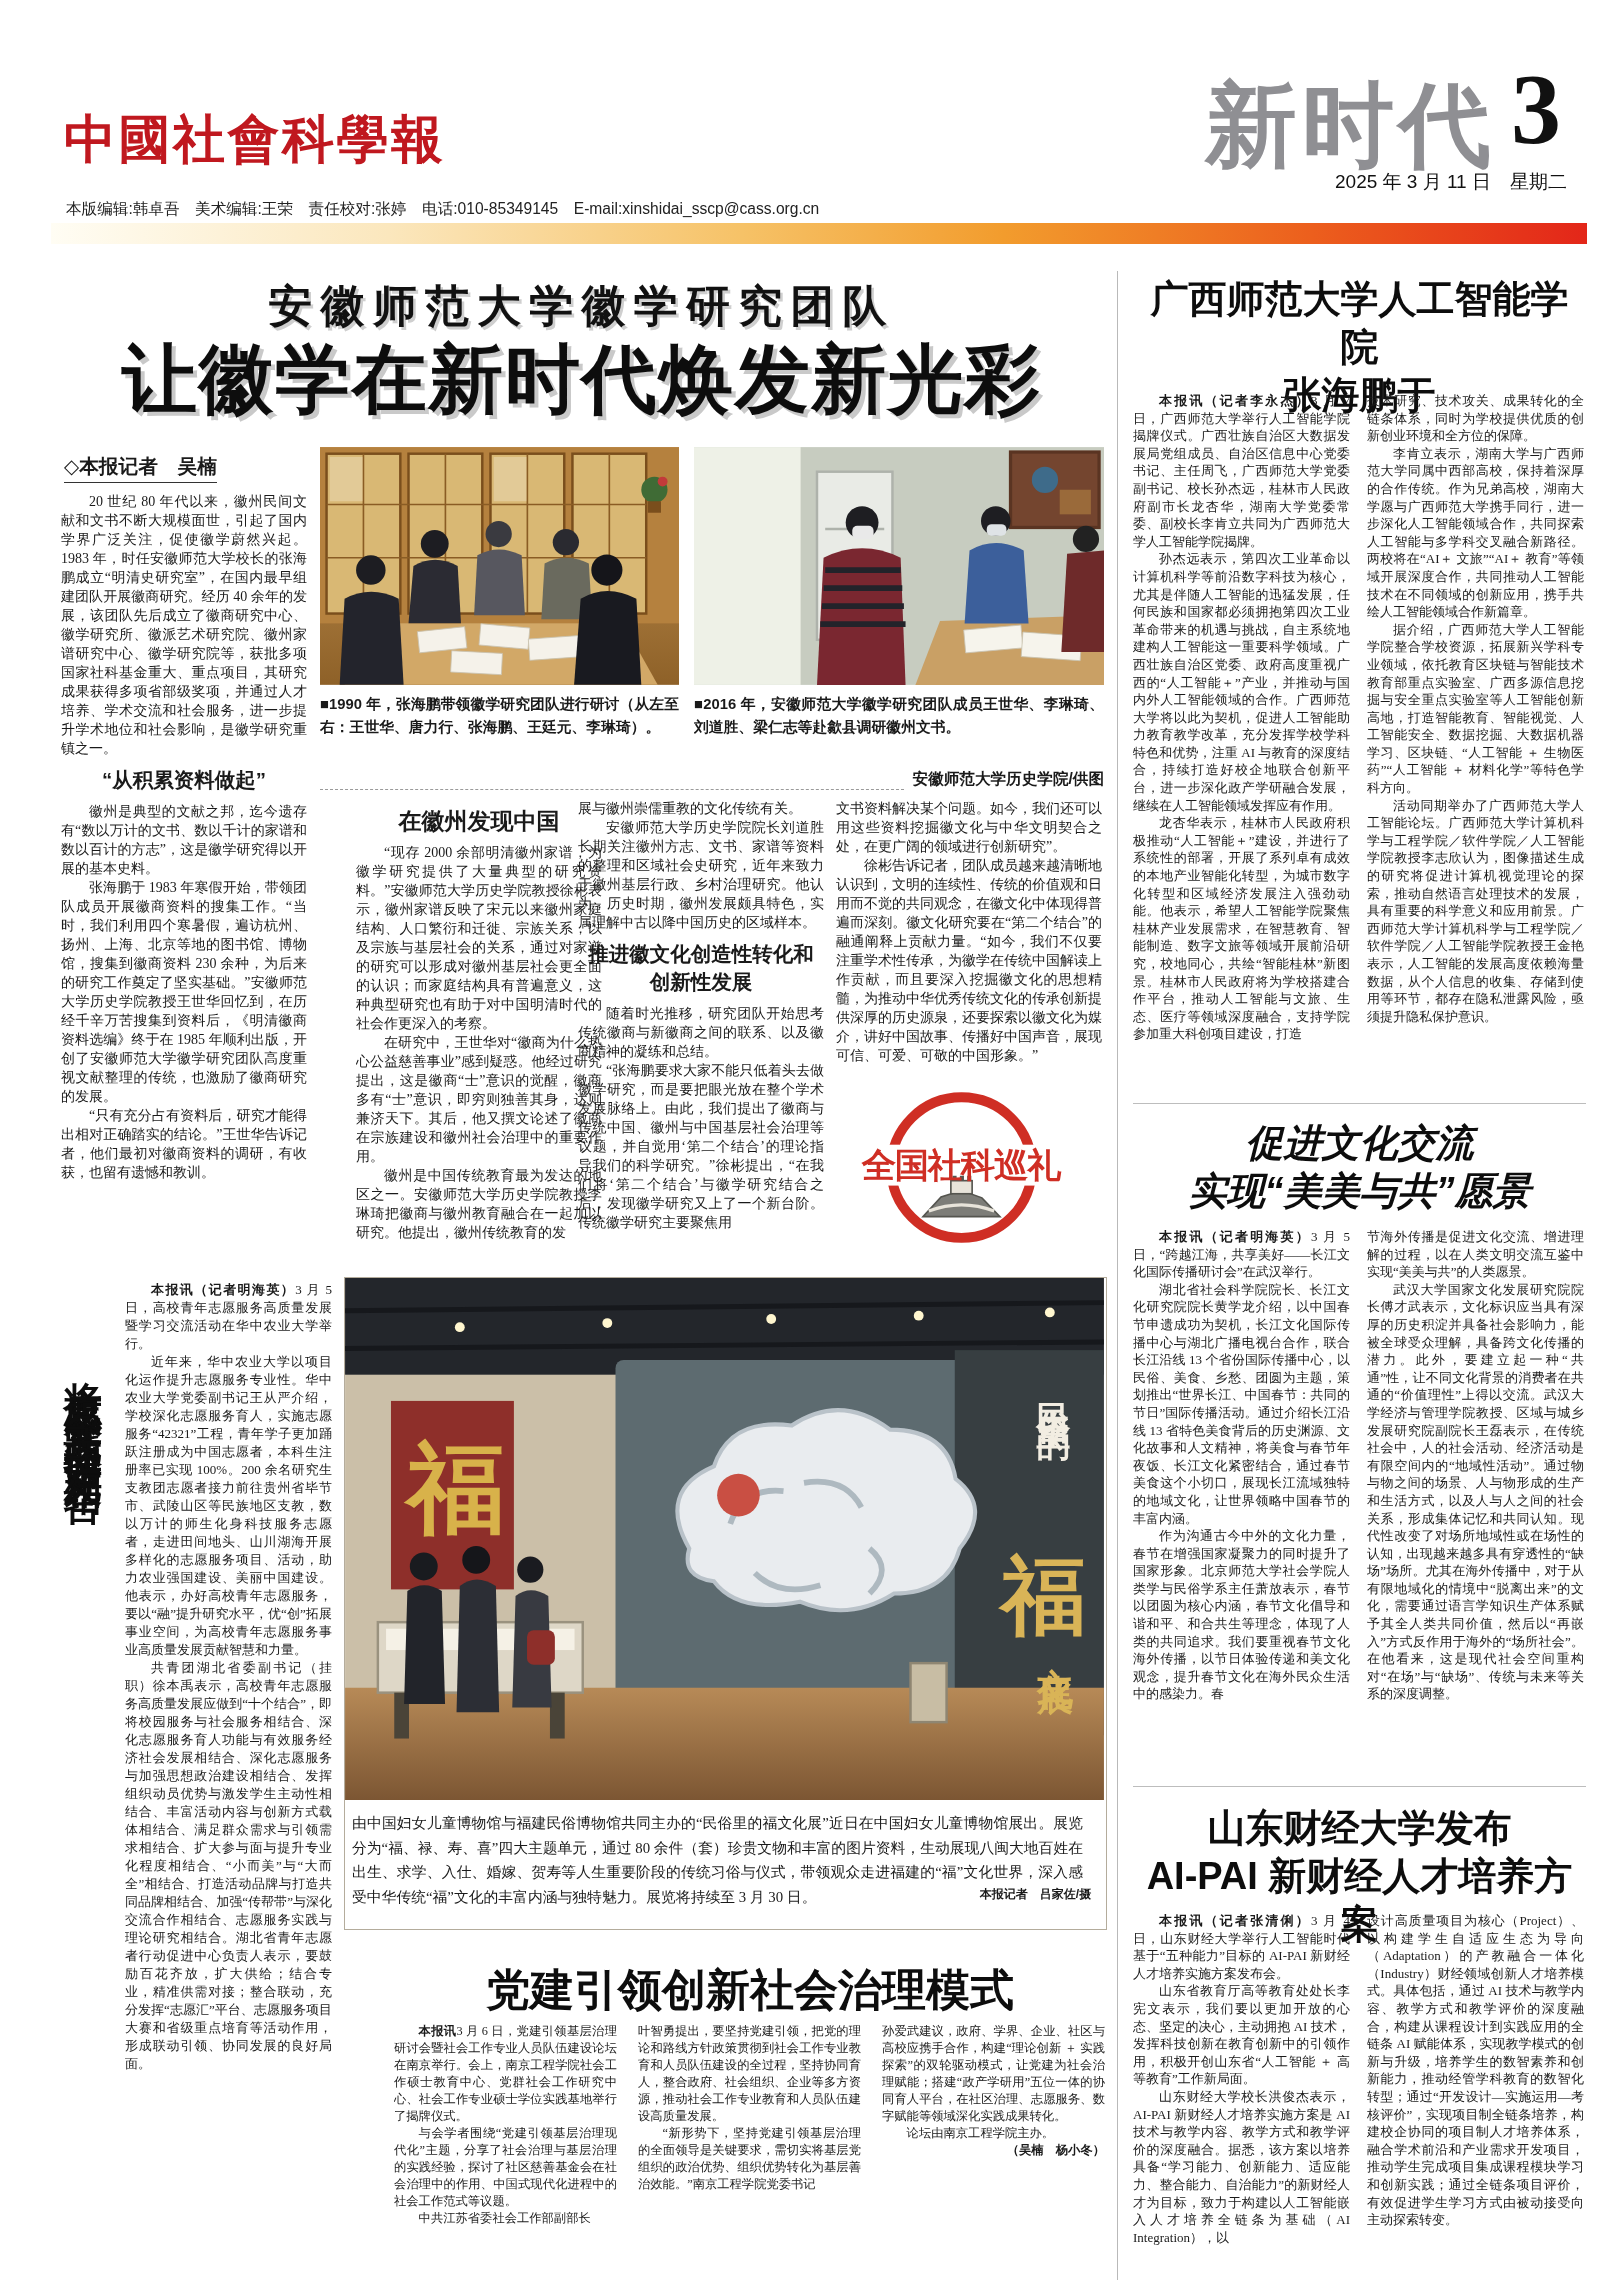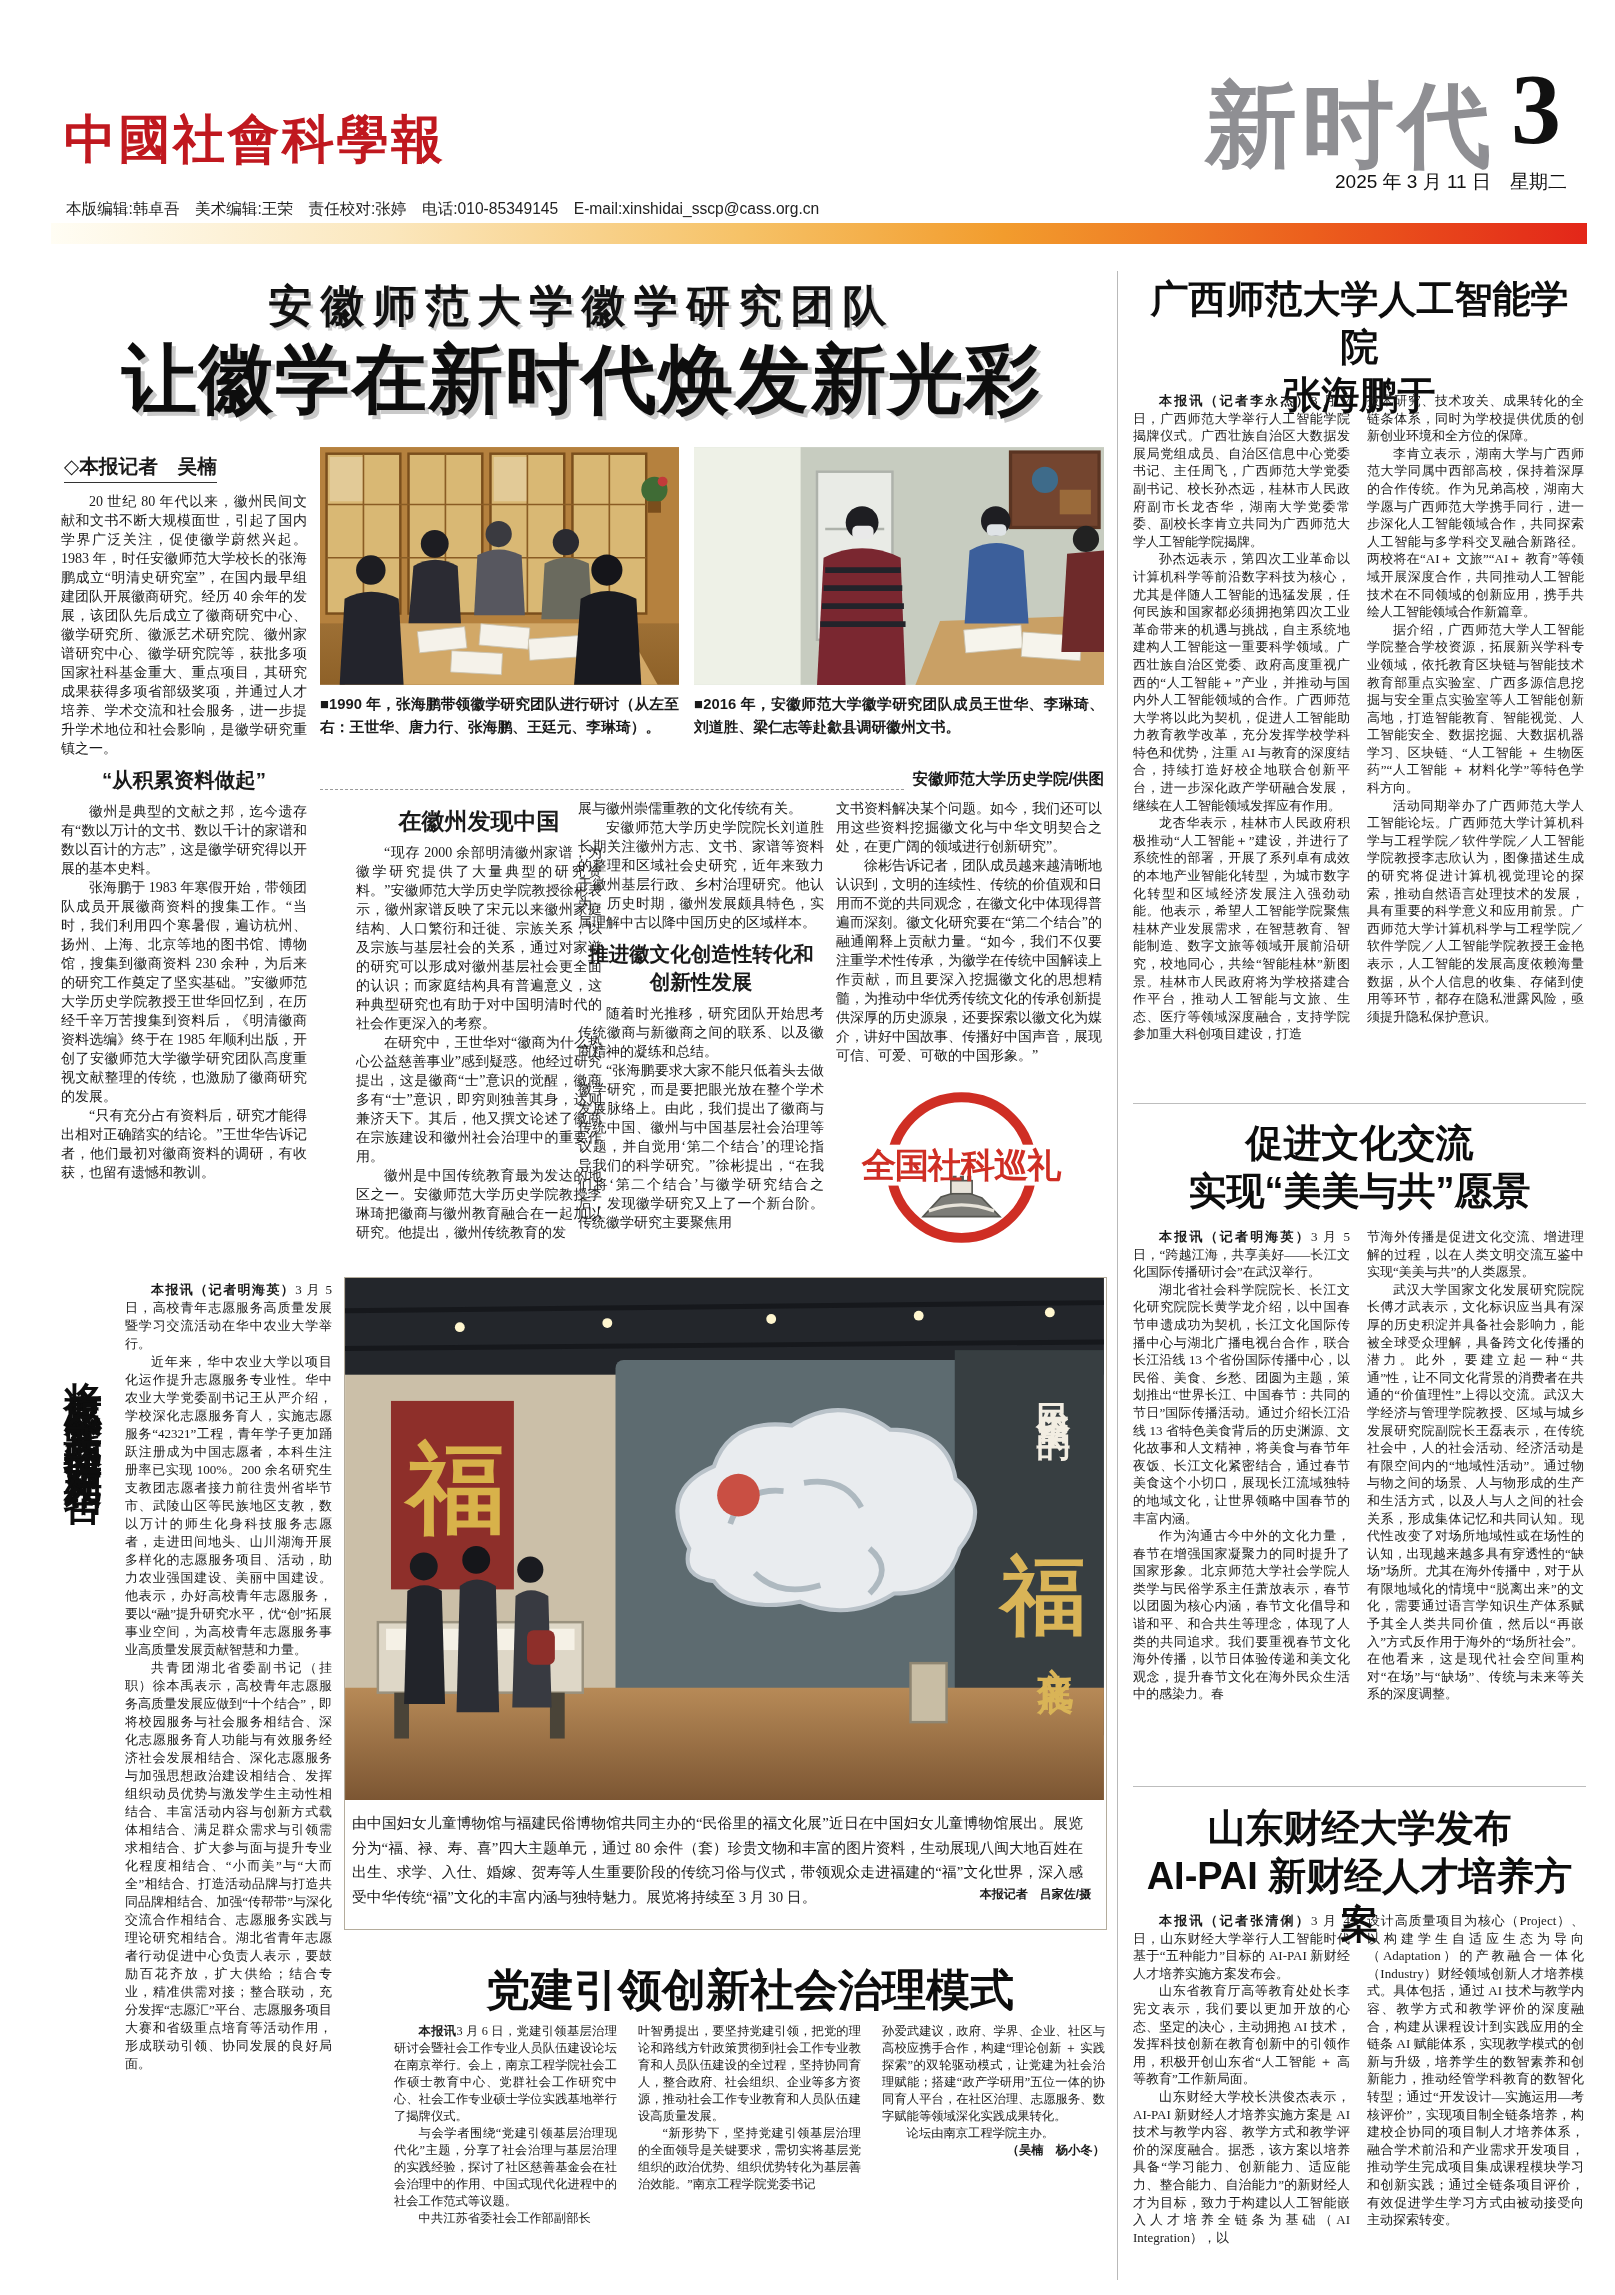--- a/index.html
+++ b/index.html
@@ -215,21 +215,21 @@
   </div>
   <div class="abs txt" style="left:1367px;top:392px;width:217px;height:701px;font-size:13px;line-height:17.6px;">
     <p class="cont">技术研究、技术攻关、成果转化的全链条体系，同时为学校提供优质的创新创业环境和全方位的保障。</p>
     <p>李肯立表示，湖南大学与广西师范大学同属中西部高校，保持着深厚的合作传统。作为兄弟高校，湖南大学愿与广西师范大学携手同行，进一步深化人工智能领域合作，共同探索人工智能与多学科交叉融合新路径。两校将在“AI＋ 文旅”“AI＋ 教育”等领域开展深度合作，共同推动人工智能技术在不同领域的创新应用，携手共绘人工智能领域合作新篇章。</p>
     <p>据介绍，广西师范大学人工智能学院整合学校资源，拓展新兴学科专业领域，依托教育区块链与智能技术教育部重点实验室、广西多源信息挖掘与安全重点实验室等人工智能创新高地，打造智能教育、智能视觉、人工智能安全、数据挖掘、大数据机器学习、区块链、“人工智能 ＋ 生物医药”“人工智能 ＋ 材料化学”等特色学科方向。</p>
     <p>活动同期举办了广西师范大学人工智能论坛。广西师范大学计算机科学与工程学院／软件学院／人工智能学院教授李志欣认为，图像描述生成的研究将促进计算机视觉理论的探索，推动自然语言处理技术的发展，具有重要的科学意义和应用前景。广西师范大学计算机科学与工程学院／软件学院／人工智能学院教授王金艳表示，人工智能的发展高度依赖海量数据，从个人信息的收集、存储到使用等环节，都存在隐私泄露风险，亟须提升隐私保护意识。</p>
   </div>
 
   <div class="abs hrule" style="left:1133px;top:1103px;width:453px;"></div>
 
-  <div class="abs rtitle" style="left:1133px;top:1119px;width:453px;">
+  <div class="abs rtitle" style="left:1133px;top:1119px;width:453px;font-style:italic;">
     <div>促进文化交流</div>
       <div>实现“美美与共”愿景</div>
   </div>
   <div class="abs txt" style="left:1133px;top:1228px;width:217px;height:543px;font-size:13px;line-height:17.6px;">
     <p><b class="lead">本报讯</b><b class="lead">（记者明海英）</b><span>3 月 5 日，“跨越江海，共享美好——长江文化国际传播研讨会”在武汉举行。</span></p>
     <p>湖北省社会科学院院长、长江文化研究院院长黄学龙介绍，以中国春节申遗成功为契机，长江文化国际传播中心与湖北广播电视台合作，联合长江沿线 13 个省份国际传播中心，以民俗、美食、乡愁、团圆为主题，策划推出“世界长江、中国春节：共同的节日”国际传播活动。通过介绍长江沿线 13 省特色美食背后的历史渊源、文化故事和人文精神，将美食与春节年夜饭、长江文化紧密结合，通过春节美食这个小切口，展现长江流域独特的地域文化，让世界领略中国春节的丰富内涵。</p>
     <p>作为沟通古今中外的文化力量，春节在增强国家凝聚力的同时提升了国家形象。北京师范大学社会学院人类学与民俗学系主任萧放表示，春节以团圆为核心内涵，春节文化倡导和谐和平、和合共生等理念，体现了人类的共同追求。我们要重视春节文化海外传播，以节日体验传递和美文化观念，提升春节文化在海外民众生活中的感染力。春</p>
   </div>
   <div class="abs txt" style="left:1367px;top:1228px;width:217px;height:543px;font-size:13px;line-height:17.6px;">
     <p class="cont">节海外传播是促进文化交流、增进理解的过程，以在人类文明交流互鉴中实现“美美与共”的人类愿景。</p>

